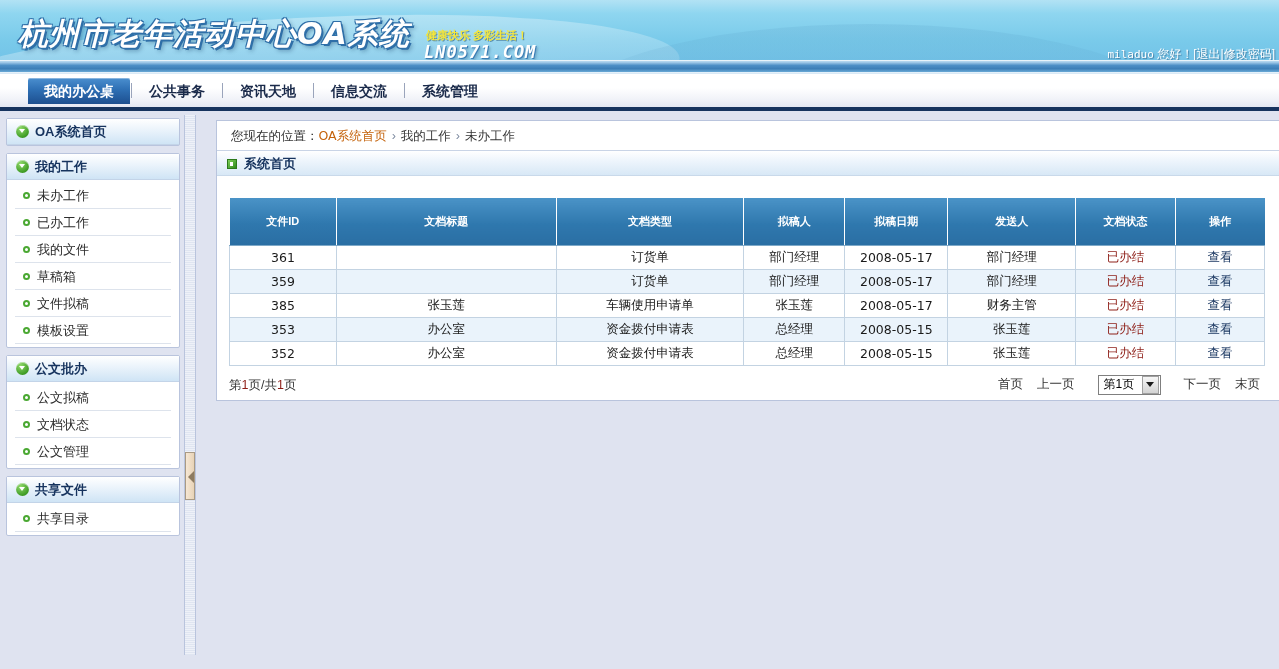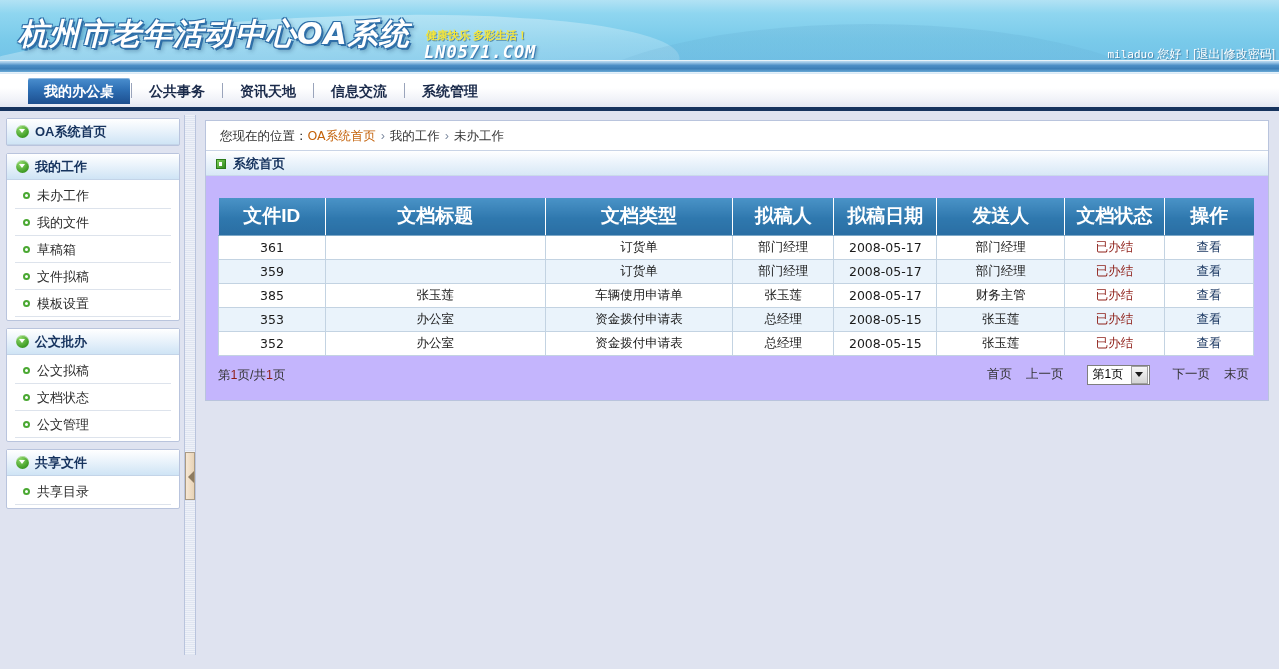--- a/index.html
+++ b/index.html
@@ -159,22 +159,22 @@
     border: 1px solid #a99a84; cursor: pointer;
   }
   .splitter-handle::after {
     content: ""; position: absolute; left: 2px; top: 18px;
     border-top: 6px solid transparent; border-bottom: 6px solid transparent;
     border-right: 6px solid #8d7b60;
   }
 
   
   .content {
-    position: absolute; left: 205px; top: 5px; width: 1064px; height: 281px;
-    background: #c4b5fd;
+    position: absolute; left: 216px; top: 5px; width: 1064px; height: 281px;
+    background: #ffffff;
     border: 1px solid #b9c4dd;
   }
   .breadcrumb {
     height: 30px; line-height: 30px;
     padding-left: 14px;
     font-size: 12.5px; color: #333333;
     border-bottom: 1px solid #c9d4e6;
     background: #ffffff;
     white-space: nowrap;
   }
@@ -195,22 +195,22 @@
     position: relative; top: 1px; margin-right: 7px;
   }
   .sec-title .sq::after {
     content:""; position:absolute; left:2px; top:2px; width:3px; height:4px; background:#ffffff;
   }
 
   .table-wrap { padding: 22px 12px 0 12px; }
   table.grid { width: 1036px; border-collapse: collapse; }
   table.grid th {
     background: linear-gradient(to bottom, #4a93c7 0%, #2f78ae 55%, #2a6ea3 100%);
-    color: #ffffff; font-size: 19px; font-weight: bold;
-    height: 37px; text-align: center;
+    color: #ffffff; font-size: 11px; font-weight: bold;
+    height: 47px; text-align: center;
     border-right: 1px solid #ffffff;
     border-bottom: 1px solid #7ea9c8;
     white-space: nowrap;
   }
   table.grid th:last-child { border-right: none; }
   table.grid td {
     height: 24px; text-align: center; font-size: 12.5px; color: #1a1a1a;
     border: 1px solid #c3d3e2; border-top: none;
     white-space: nowrap;
   }
@@ -281,20 +281,21 @@
 <div class="page-body">
 
   <div class="sidebar" id="sidebar">
       <div class="panel">
         <div class="panel-head"><span class="chev"></span><span>OA系统首页</span></div>
       </div>
       <div class="panel">
         <div class="panel-head"><span class="chev"></span><span>我的工作</span></div>
         <div class="panel-body">
           <div class="side-item"><span class="dot"></span><span>未办工作</span></div>
+          <div class="side-item"><span class="dot"></span><span>已办工作</span></div>
           <div class="side-item"><span class="dot"></span><span>我的文件</span></div>
           <div class="side-item"><span class="dot"></span><span>草稿箱</span></div>
           <div class="side-item"><span class="dot"></span><span>文件拟稿</span></div>
           <div class="side-item"><span class="dot"></span><span>模板设置</span></div>
         </div>
       </div>
       <div class="panel">
         <div class="panel-head"><span class="chev"></span><span>公文批办</span></div>
         <div class="panel-body">
           <div class="side-item"><span class="dot"></span><span>公文拟稿</span></div>

